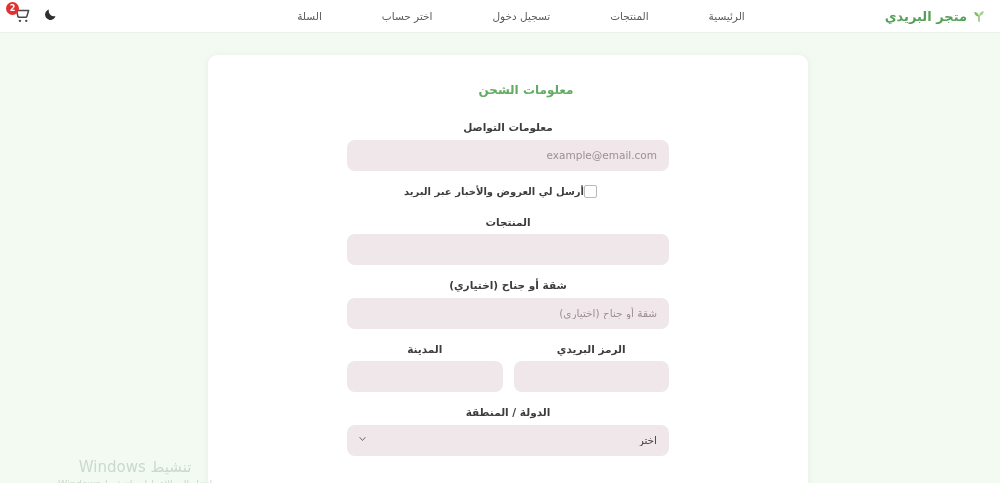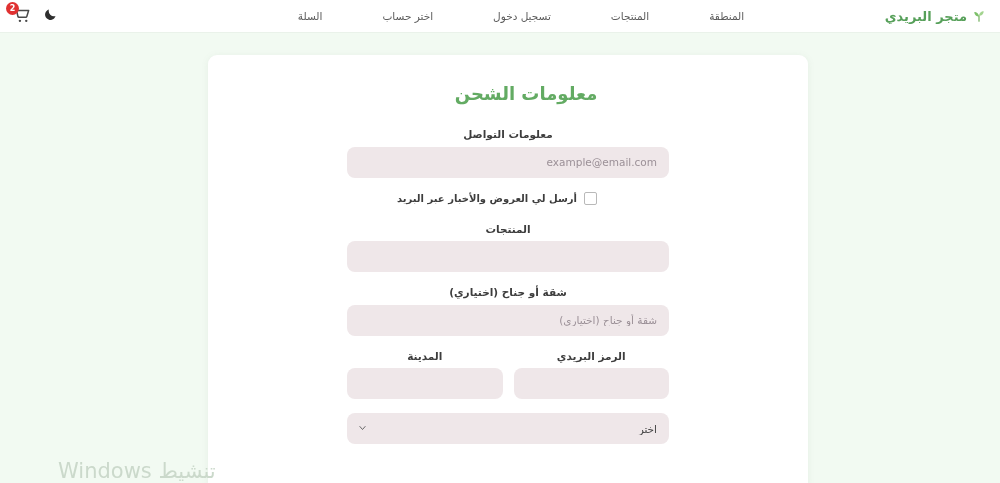--- a/index.html
+++ b/index.html
@@ -115,21 +115,21 @@
     min-height: 430px;
     background: #ffffff;
     border-radius: 9px 9px 0 0;
     box-shadow: 0 1px 7px rgba(120,140,120,0.10);
     box-sizing: border-box;
     padding: 28px 0 0 0;
   }
   .card-title {
     text-align: center;
     color: #63ab63;
-    font-size: 18px;
+    font-size: 12px;
     font-weight: bold;
     margin: 0 0 24px 0;
     padding-left: 36px;
   }
   .form {
     width: 322px;
     margin: 0 auto;
   }
   .field-label {
     font-size: 10.5px;
@@ -158,21 +158,20 @@
     color: #9b9097;
     opacity: 1;
   }
   .field {
     margin-bottom: 14px;
   }
   .checkrow {
     display: flex;
     align-items: center;
     justify-content: flex-start;
-    gap: 7px;
     margin: 12px 0 18px 0;
     padding-right: 72px;
   }
   .checkbox {
     width: 11px;
     height: 11px;
     border: 1px solid #b9b9b9;
     border-radius: 2px;
     background: #fff;
     flex: 0 0 auto;
@@ -219,21 +218,21 @@
     left: 58px;
     top: 425px;
     text-align: center;
     color: #cbd9cb;
     direction: rtl;
     user-select: none;
     pointer-events: none;
     z-index: 1;
   }
   .watermark .wm-title {
-    font-size: 21px;
+    font-size: 15px;
     line-height: 1.25;
     white-space: nowrap;
   }
   .watermark .wm-sub {
     font-size: 9.5px;
     line-height: 1.5;
     white-space: nowrap;
   }
 </style>
 </head>
@@ -246,21 +245,21 @@
       <svg viewBox="0 0 24 24" width="14" height="14" aria-hidden="true">
         <path d="M12 21 V12" stroke="#6aab55" stroke-width="2" fill="none" stroke-linecap="round"></path>
         <path d="M12 13 C12 8, 8 5, 4 5 C4 10, 8 13, 12 13 Z" fill="#7dc06a"></path>
         <path d="M12 12 C12 7, 16 4, 20 4 C20 9, 16 12, 12 12 Z" fill="#a3d48f"></path>
       </svg>
     </span>
     <span>متجر البريدي</span>
   </div>
 
   <nav class="nav">
-    <a class="nav-link" href="#">المنطقة</a>
+    <a class="nav-link" href="#">الرئيسية</a>
     <a class="nav-link" href="#">المنتجات</a>
     <a class="nav-link" href="#">تسجيل دخول</a>
     <a class="nav-link" href="#">اختر حساب</a>
     <a class="nav-link" href="#">السلة</a>
   </nav>
 
   <div class="header-tools">
     <div class="cart-wrap">
       <span>
         <svg viewBox="0 0 24 24" width="19" height="19" aria-hidden="true">
@@ -315,20 +314,21 @@
           <div class="field-label">الرمز البريدي</div>
           <input class="input" type="text" placeholder="" style="">
         </div>
         <div class="col">
           <div class="field-label">المدينة</div>
           <input class="input" type="text" placeholder="" style="">
         </div>
       </div>
 
       <div class="field">
+        <div class="field-label">الدولة / المنطقة</div>
         <div class="select-wrap">
           <select class="input">
             <option>اختر</option>
           </select>
           <span class="chev">
             <svg viewBox="0 0 24 24" width="9" height="9" aria-hidden="true">
               <path d="M5 8l7 8 7-8" fill="none" stroke="#5a5a5a" stroke-width="2.4" stroke-linecap="round" stroke-linejoin="round"></path>
             </svg>
           </span>
         </div>

